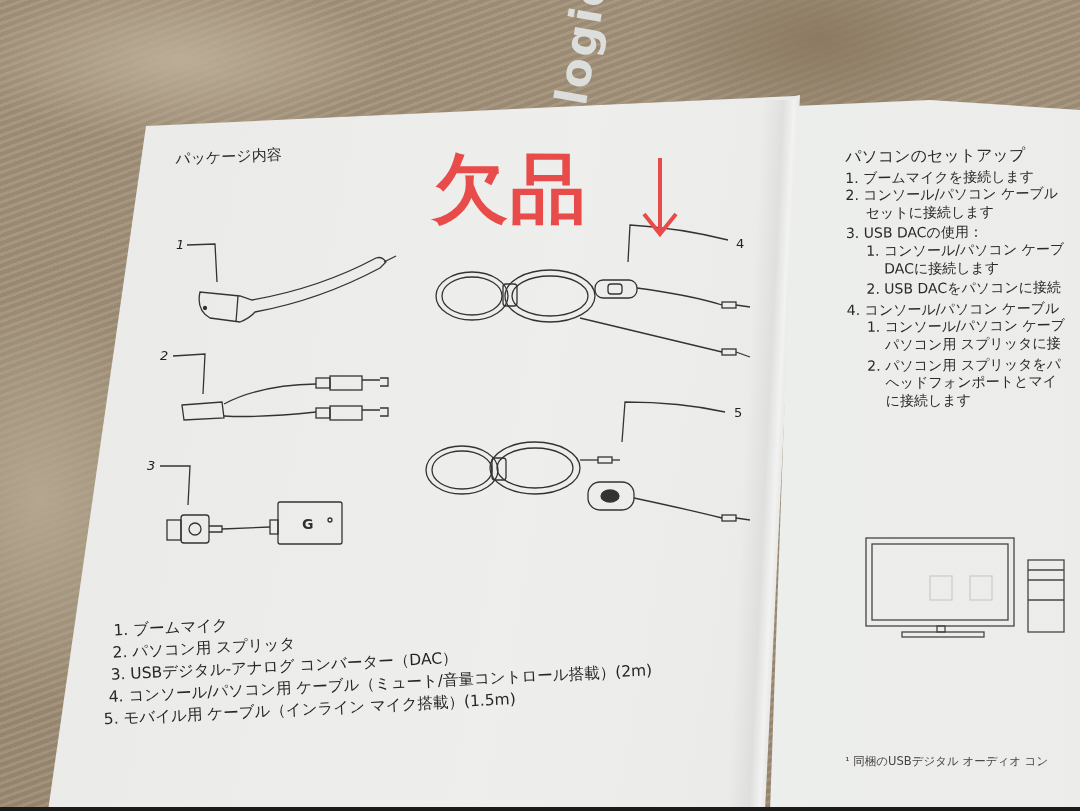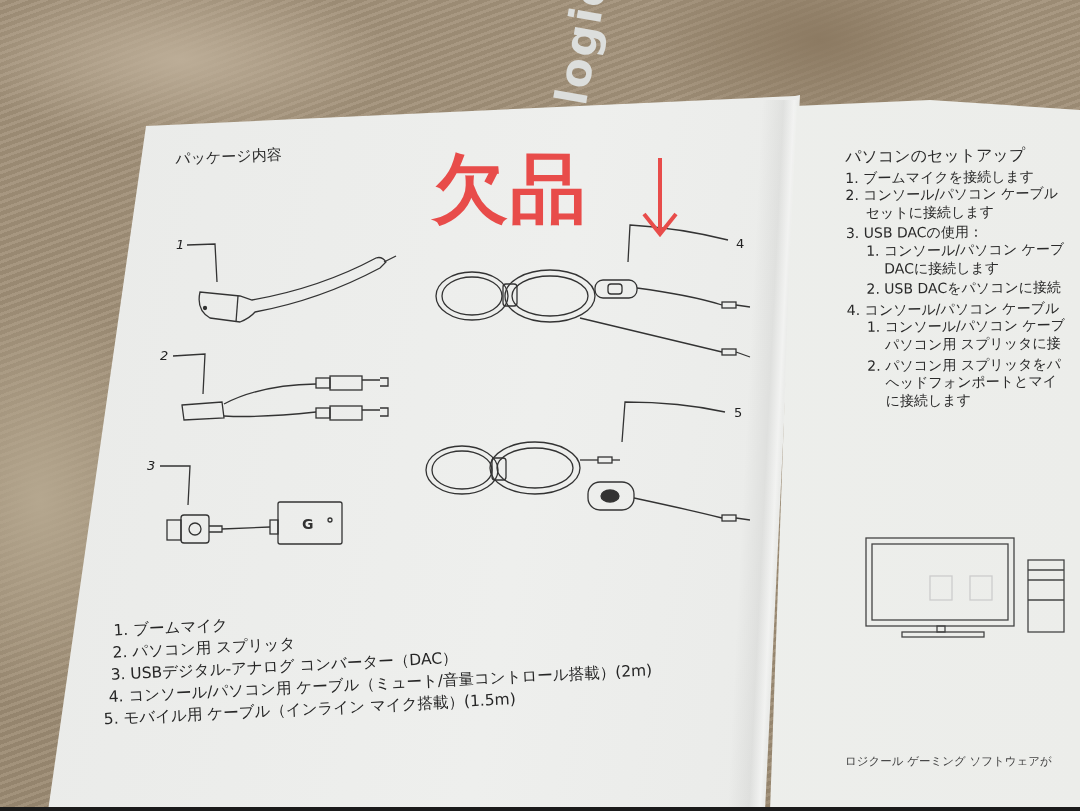--- a/index.html
+++ b/index.html
@@ -168,16 +168,16 @@
   <div class="ind" style="margin-top:3px">2. USB DACをパソコンに接続</div>
   <div style="margin-top:3px">4. コンソール/パソコン ケーブル</div>
   <div class="ind">1. コンソール/パソコン ケーブ</div>
   <div class="ind2">パソコン用 スプリッタに接</div>
   <div class="ind" style="margin-top:3px">2. パソコン用 スプリッタをパ</div>
   <div class="ind2">ヘッドフォンポートとマイ</div>
   <div class="ind2">に接続します</div>
 </div>
 
 <div class="footnote">
-  <div>ロジクール ゲーミング ソフトウェアが</div>
+  <div>¹ 同梱のUSBデジタル オーディオ コン</div>
 </div>
 
 <div class="bottom-bar"></div>
 
 </body></html>

